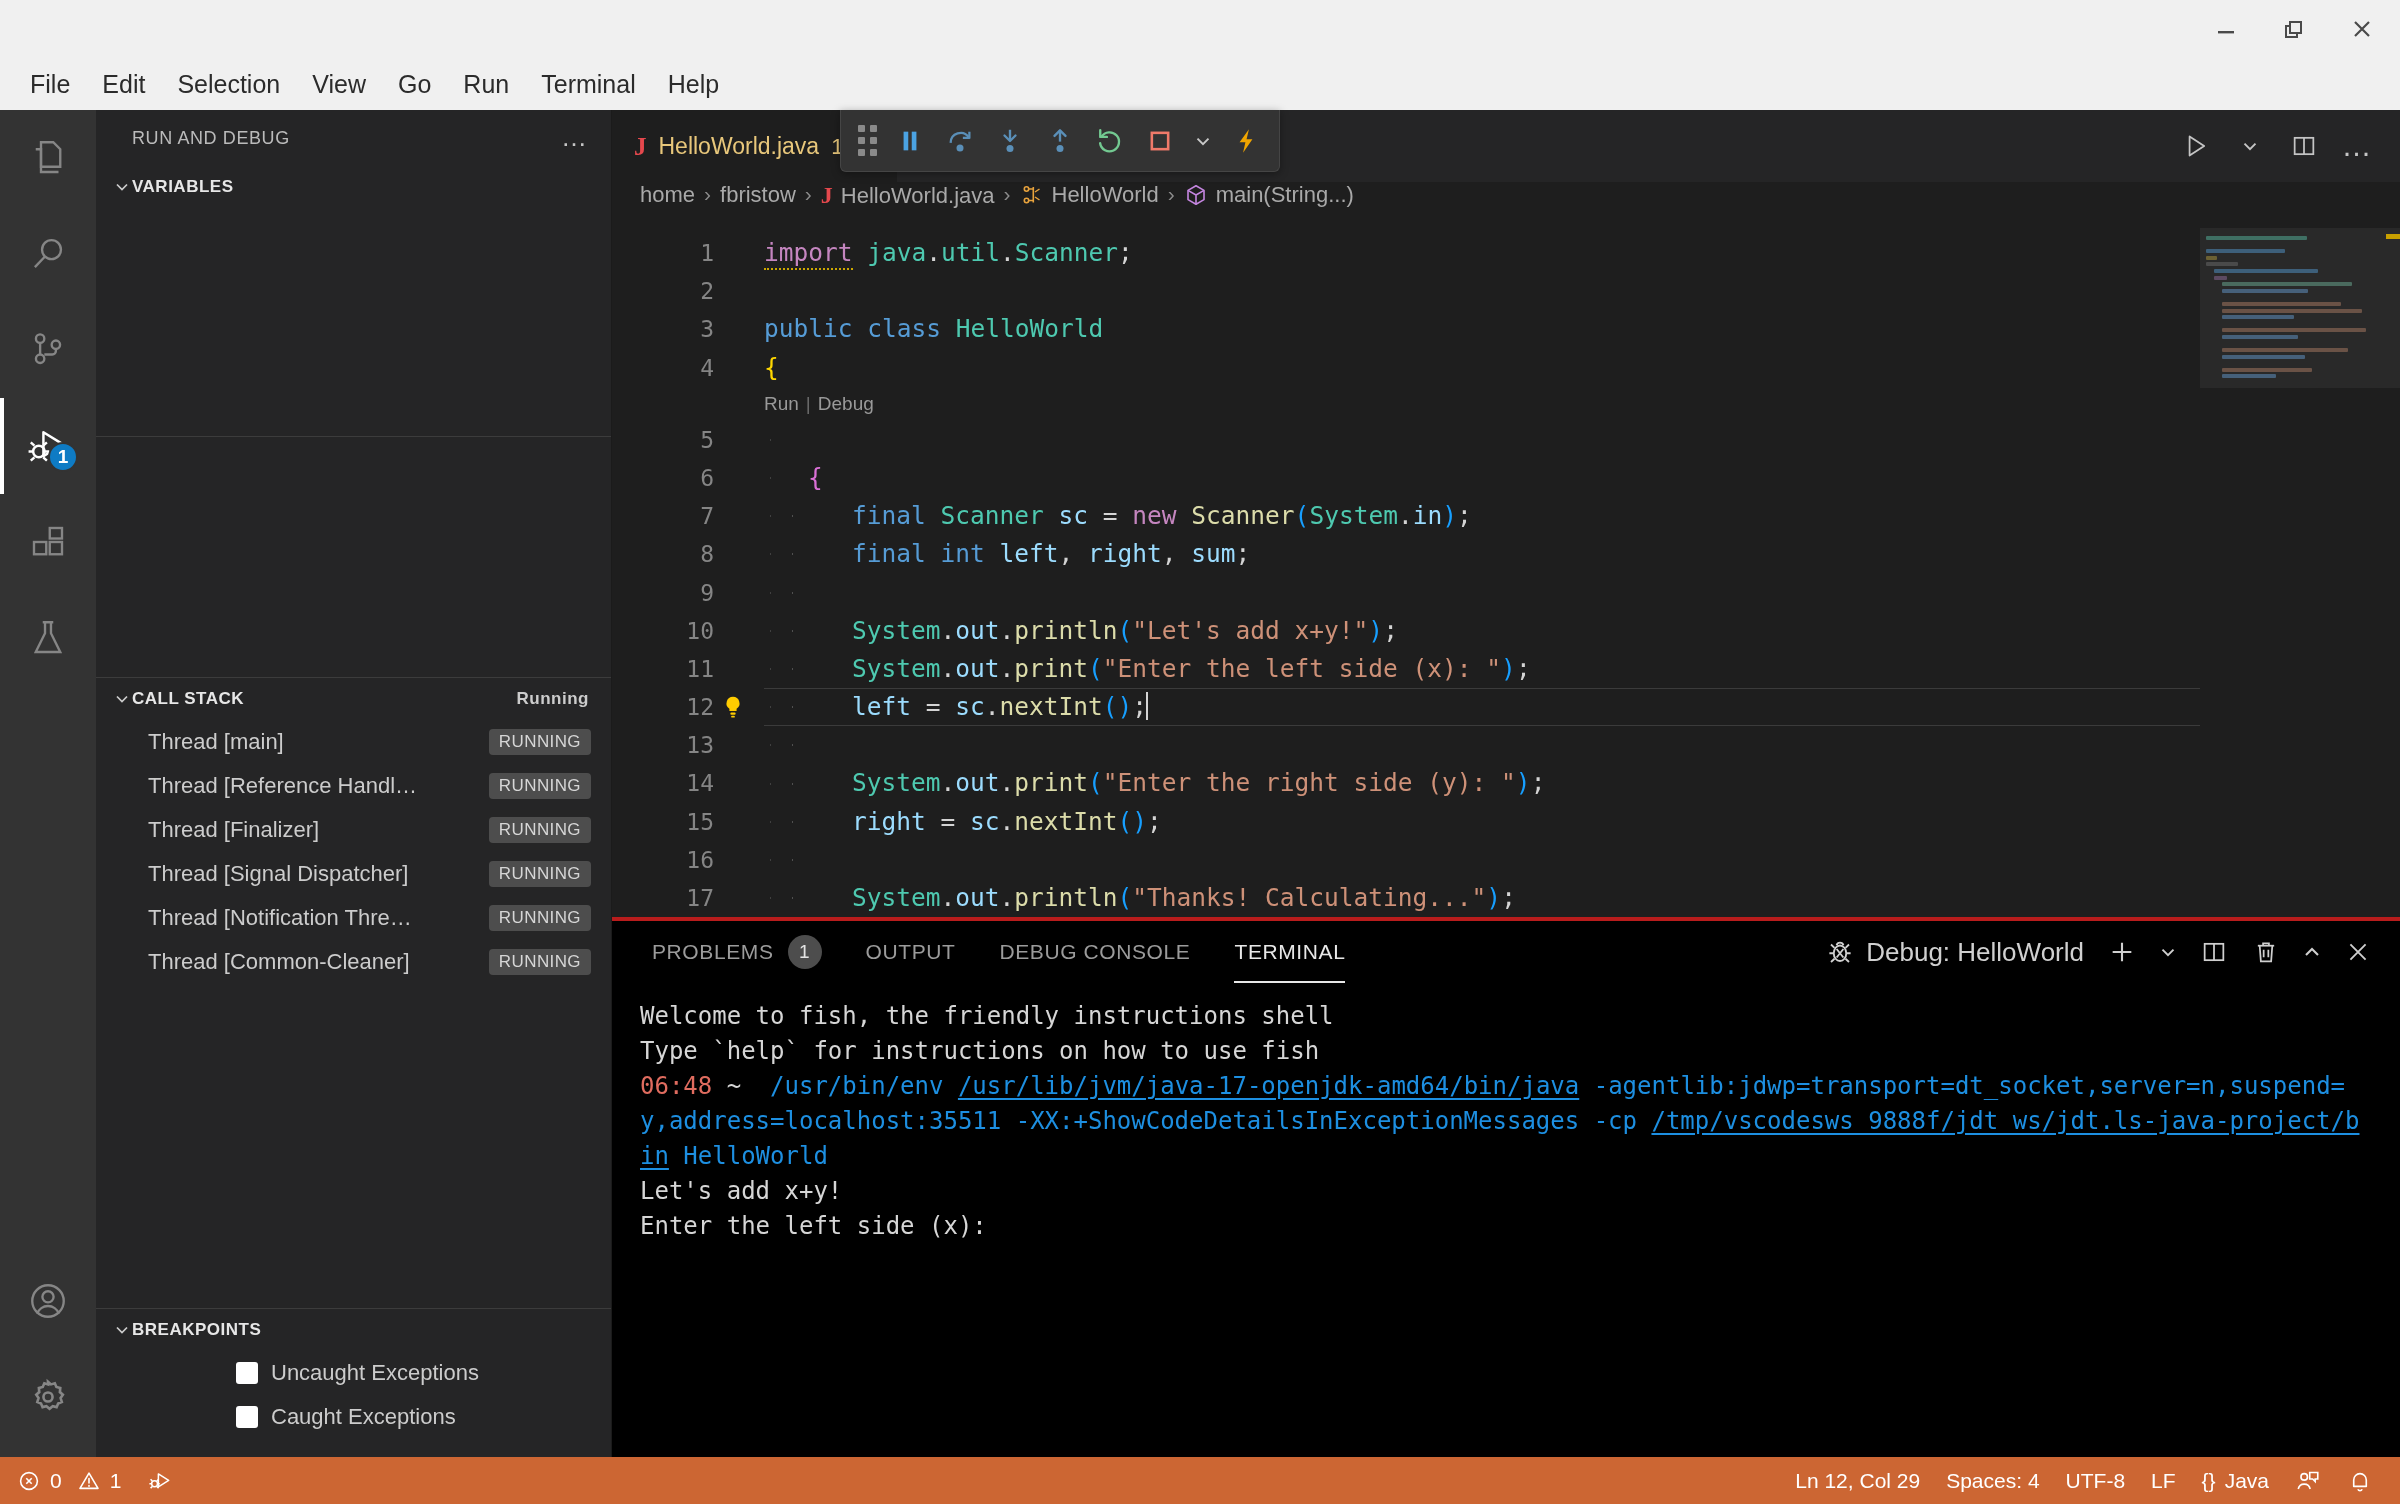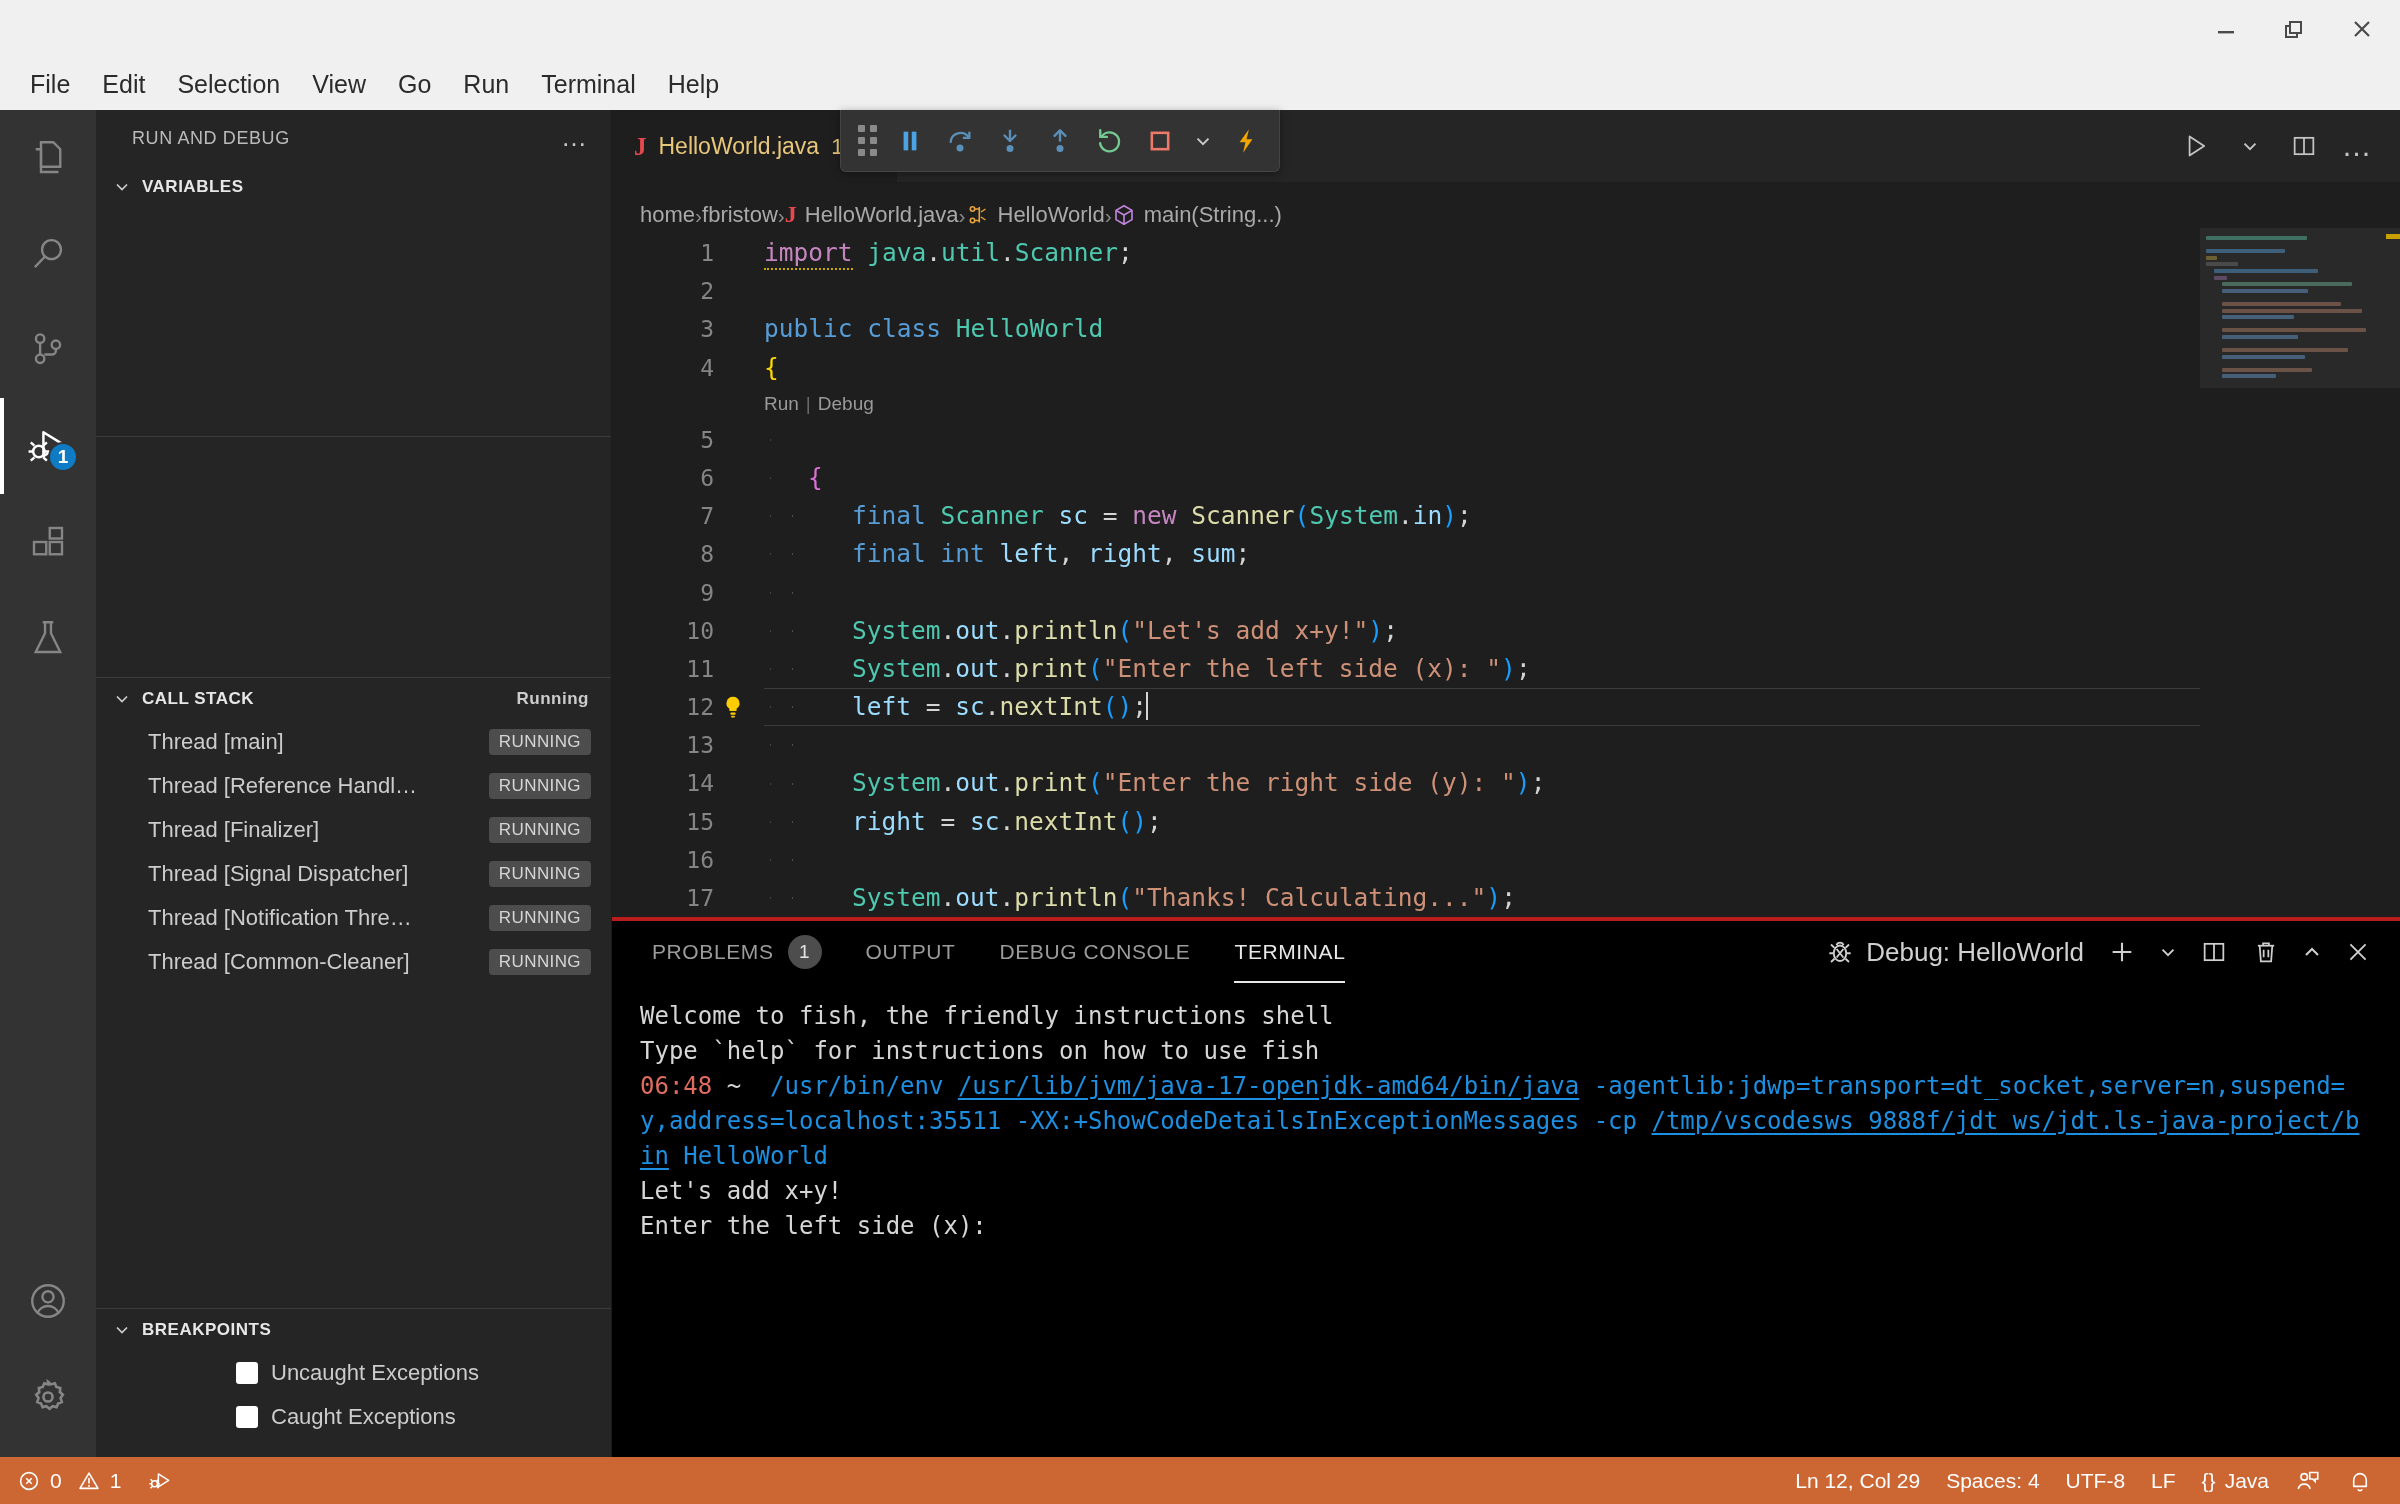--- a/index.html
+++ b/index.html
@@ -61,21 +61,21 @@
   }
   .sb-title {
     height: 56px; display: flex; align-items: center; padding: 0 22px 0 36px;
     color: #bbbbbb; font-size: 18px; letter-spacing: 0.6px; flex: none;
   }
   .sb-title .t { flex: 1; }
   .sb-dots { color: #c5c5c5; font-size: 26px; letter-spacing: 2px; line-height: 0.6; }
 
   .sec { display: flex; flex-direction: column; }
   .sec-head {
-    height: 42px; display: flex; align-items: center; gap: 10px; padding-left: 16px;
+    height: 42px; display: flex; align-items: center; gap: 0; padding-left: 16px;
     color: #e7e7e7; font-size: 17px; font-weight: bold; letter-spacing: 0.5px;
     flex: none;
   }
   .sec-head .chev { color:#cccccc; display:flex; }
   .sec-head .label { flex: 1; }
   .sec-head .badge-txt { font-size: 17px; font-weight: bold; color: #cccccc; padding-right: 22px; }
   .sec-body { overflow: hidden; }
   .hr { height: 1px; background: #3c3c3c; }
 
   .thread-row {
@@ -126,22 +126,22 @@
   .dbg-grip { display: grid; grid-template-columns: repeat(2, 7px); gap: 5px; }
   .dbg-grip i { width: 7px; height: 7px; background: #8a8a8a; border-radius: 1px; display:block; }
 
   .editor-actions {
     position: absolute; right: 16px; top: 0; height: 72px; display: flex; align-items: center; gap: 2px;
   }
   .ea-btn { width: 52px; height: 52px; display: flex; align-items: center; justify-content: center; color: #c5c5c5; }
 
   
   .breadcrumbs {
-    height: 46px; display: flex; align-items: flex-end; padding-left: 28px; flex: none;
-    color: #a9a9a9; font-size: 22px; background: #1e1e1e;
+    height: 46px; display: flex; align-items: flex-start; padding-left: 28px; flex: none;
+    color: #a9a9a9; font-size: 22px; gap: 9px; background: #1e1e1e;
   }
   .bc-sep { color: #8c8c8c; font-size: 21px; }
   .bc-item { display: flex; align-items: center; gap: 8px; }
   .bc-j { color: #e5484d; font-weight: bold; font-family: "Liberation Serif", serif; font-size: 24px; }
 
   
   .editor { flex: 1; position: relative; overflow: hidden; background: #1e1e1e; min-height: 0; }
   .codearea {
     position: absolute; inset: 0; font-family: "DejaVu Sans Mono", monospace;
     font-size: 24.5px; line-height: 38.2px; padding-top: 6px;

